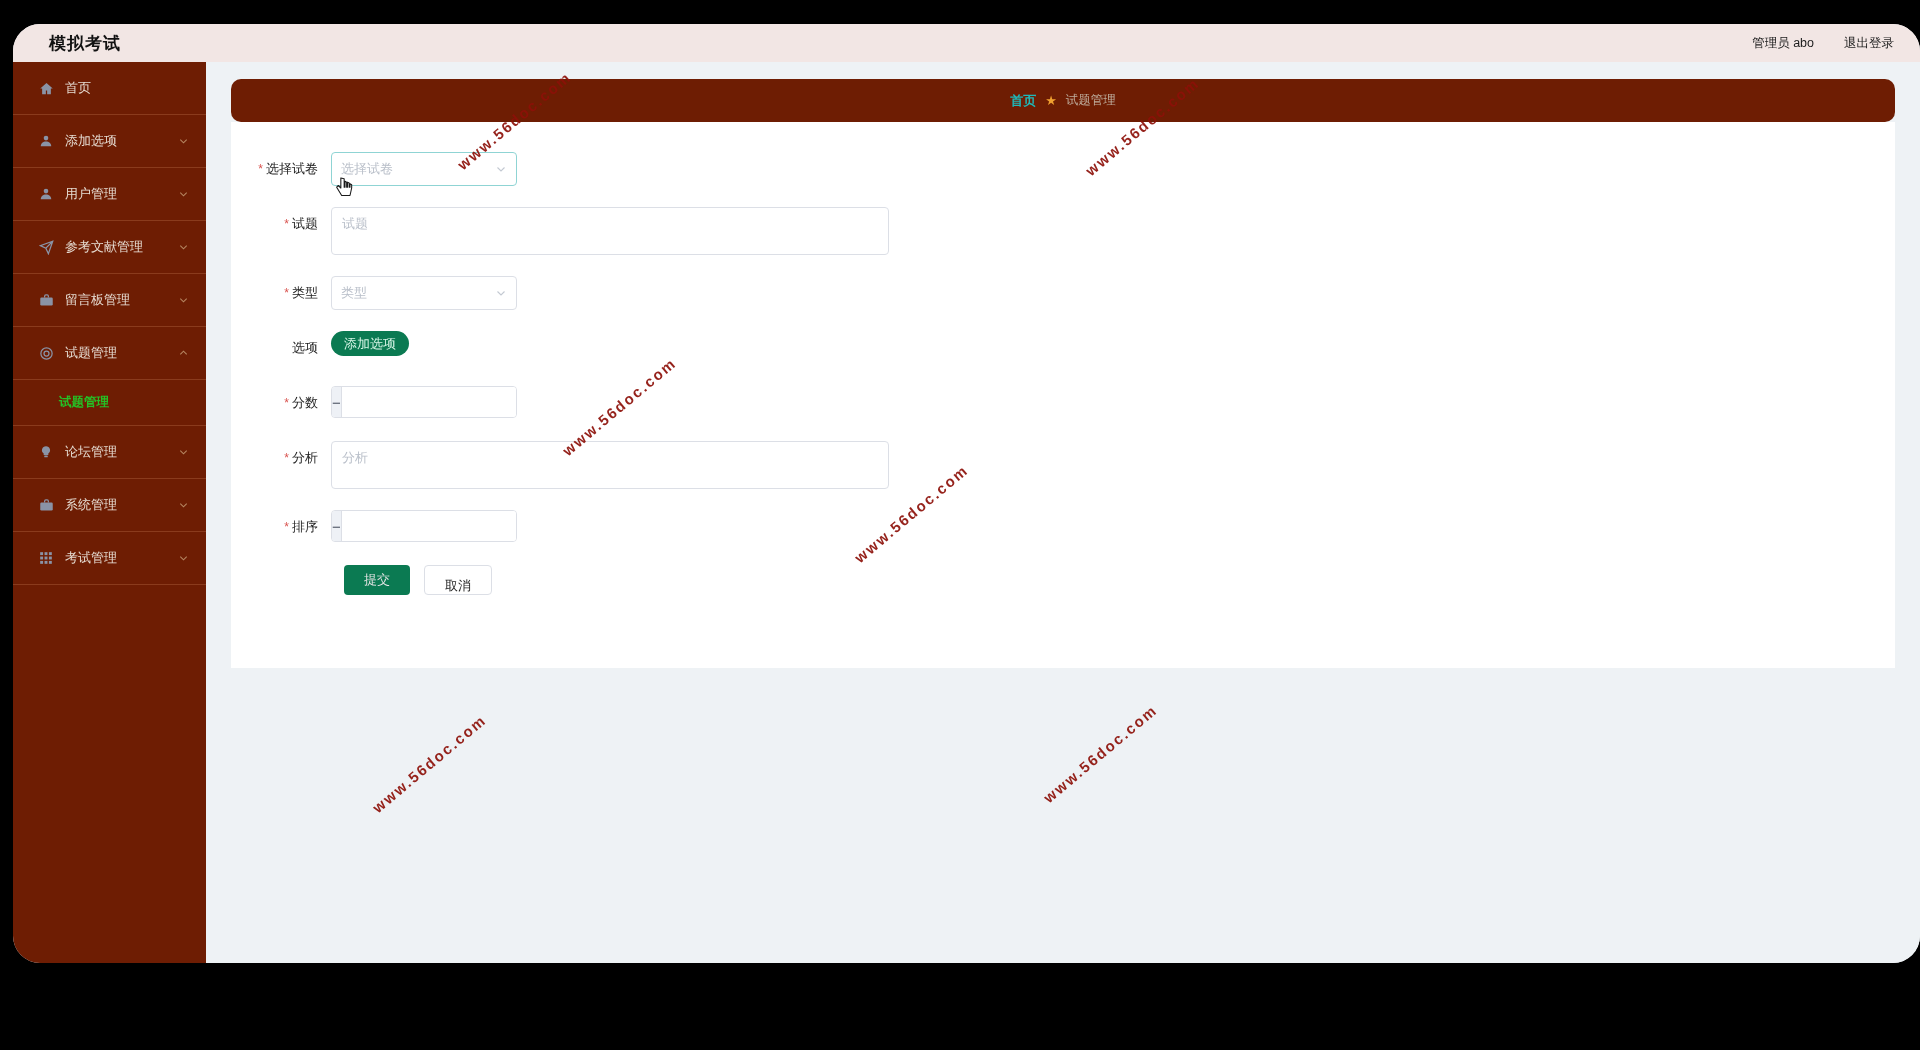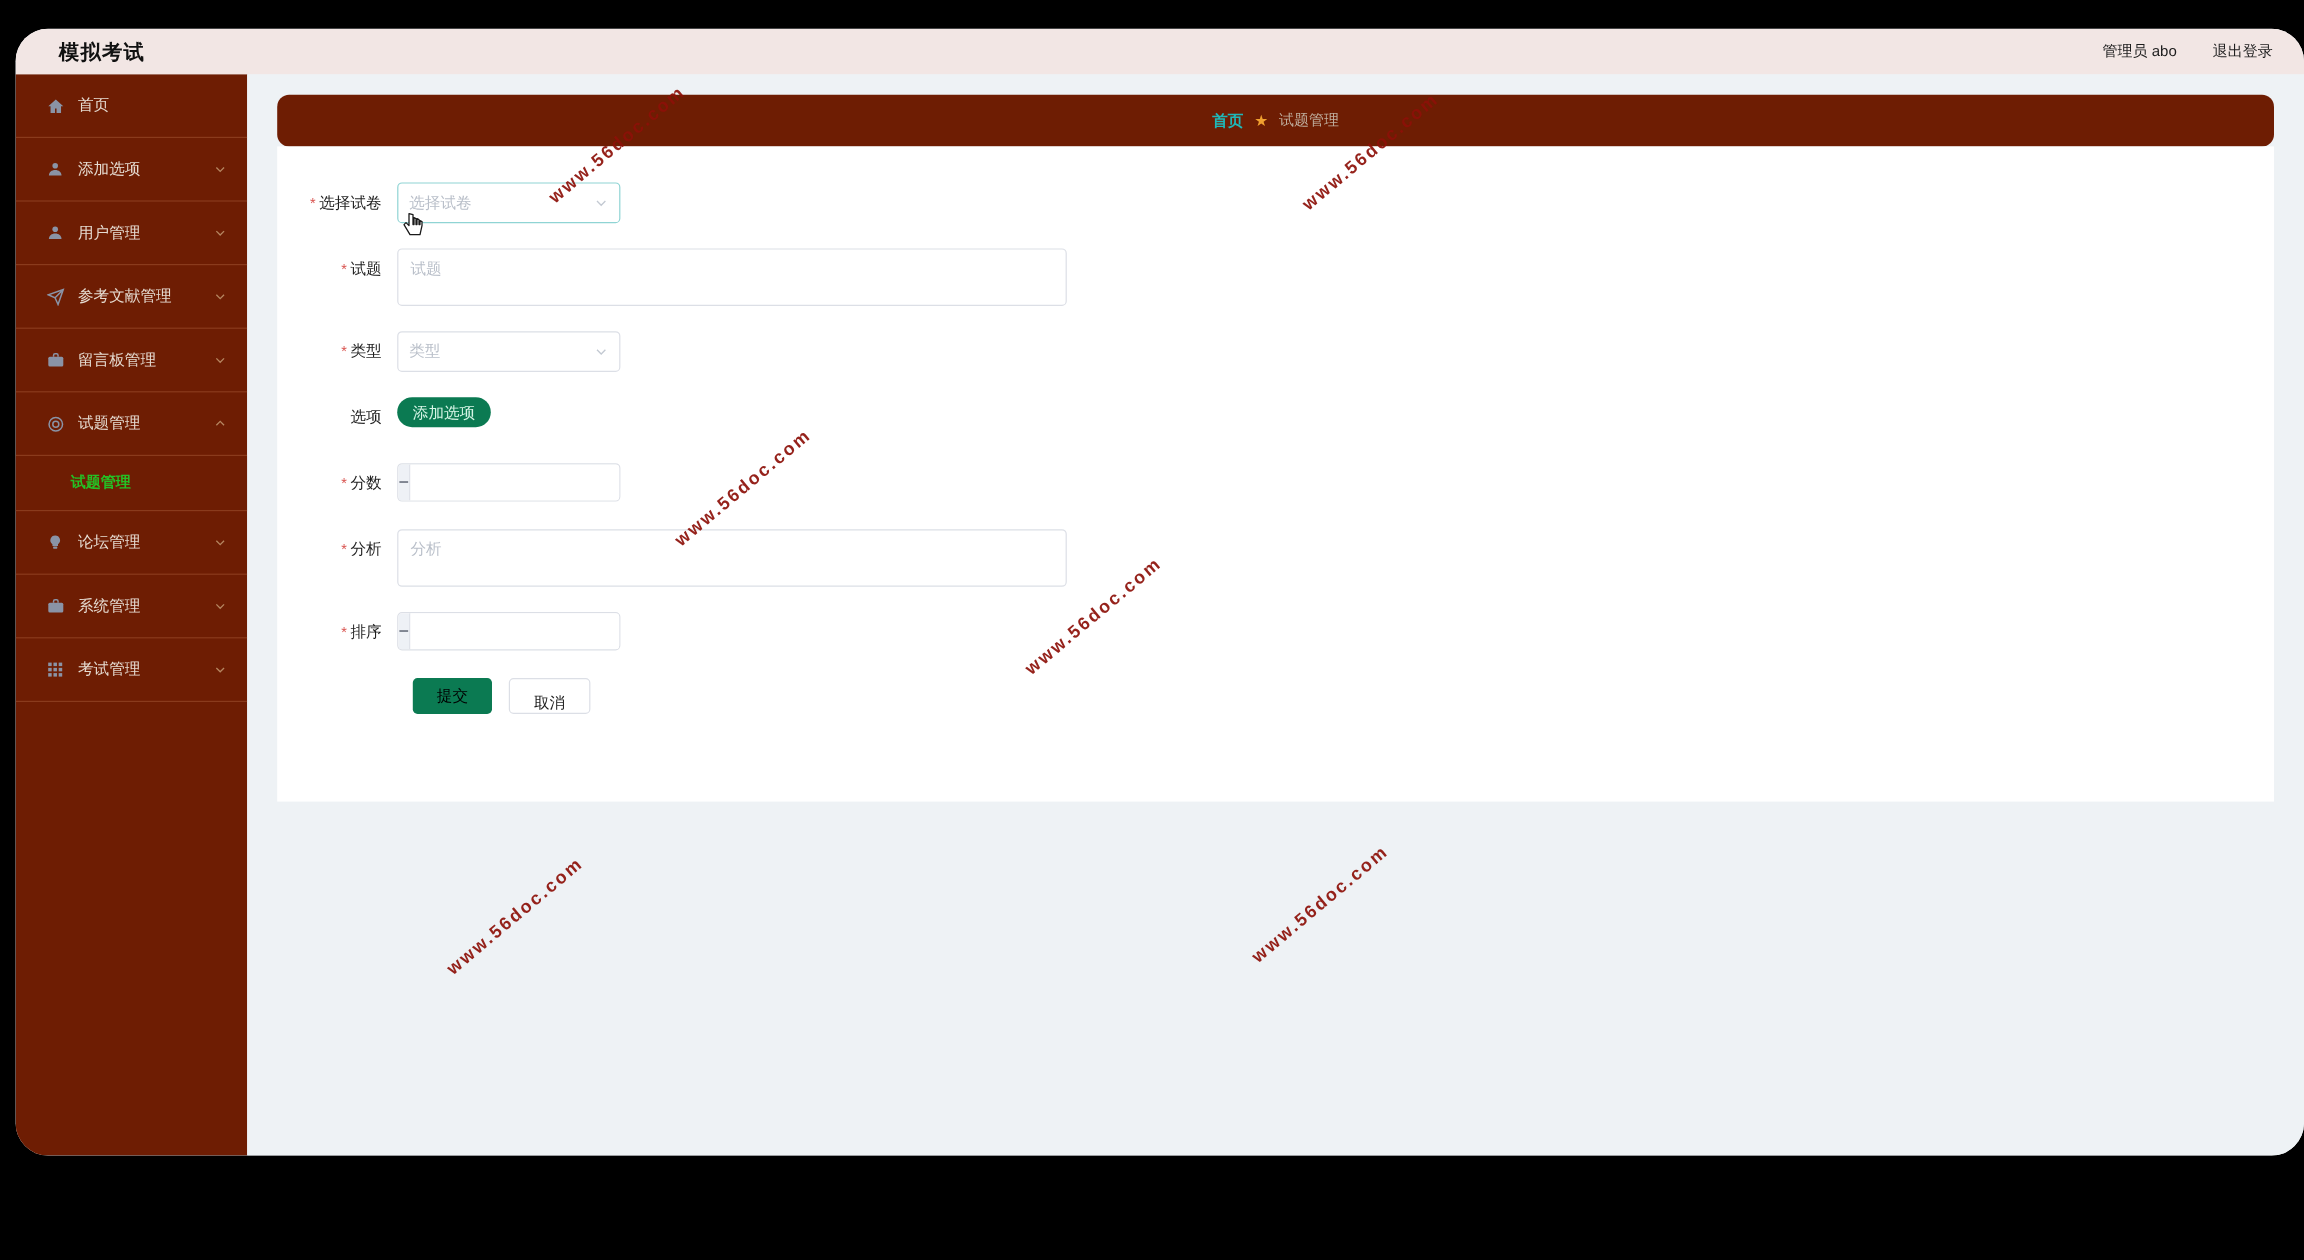--- a/index.html
+++ b/index.html
@@ -192,21 +192,21 @@
   }
   .stepper input {
     flex: 1; border: none; outline: none;
     text-align: center; font-size: 13px; color: #333;
     background: #fff;
     font-family: "Liberation Sans", "DejaVu Sans", sans-serif;
   }
 
   .submit-row { display: flex; gap: 14px; padding-left: 113px; margin-top: 4px; }
   .btn-submit {
-    background: #0b7a52; color: #000000;
+    background: #0b7a52; color: #e5e5e5;
     border: none; border-radius: 4px;
     height: 30px; padding: 0 20px;
     font-size: 13px; cursor: pointer;
     font-family: "Liberation Sans", "DejaVu Sans", sans-serif;
   }
   .btn-cancel {
     background: #fff; color: #1f1f1f;
     border: 1px solid #dcdfe6; border-radius: 4px;
     height: 30px; padding: 11px 20px;
     font-size: 13px; cursor: pointer;

